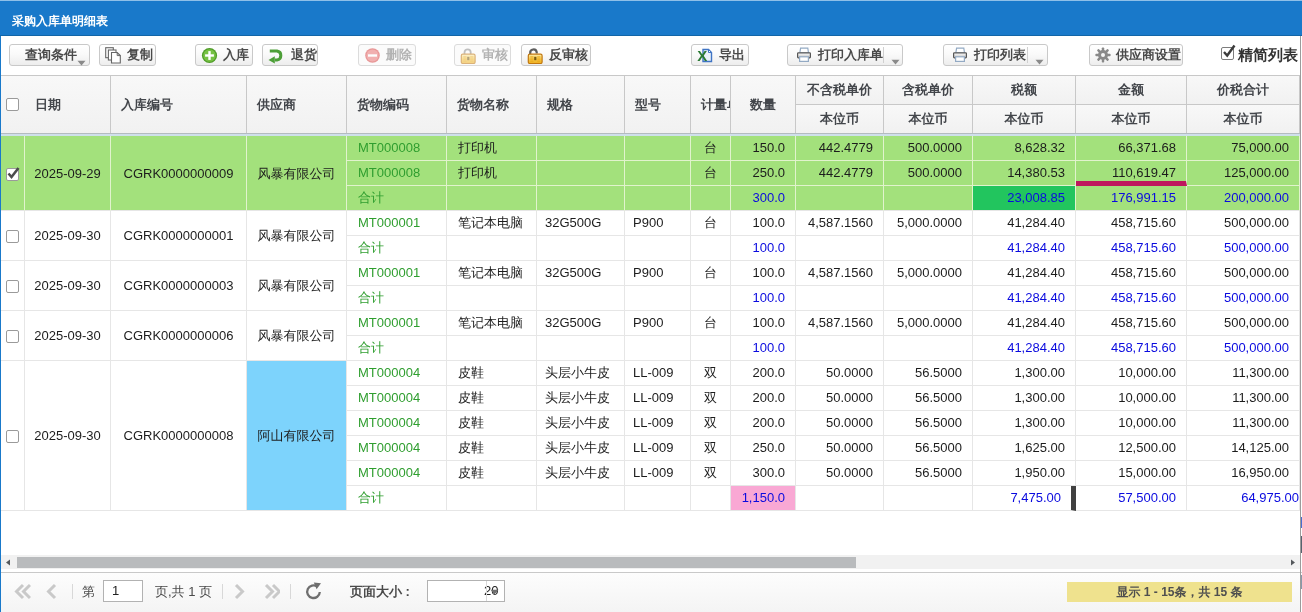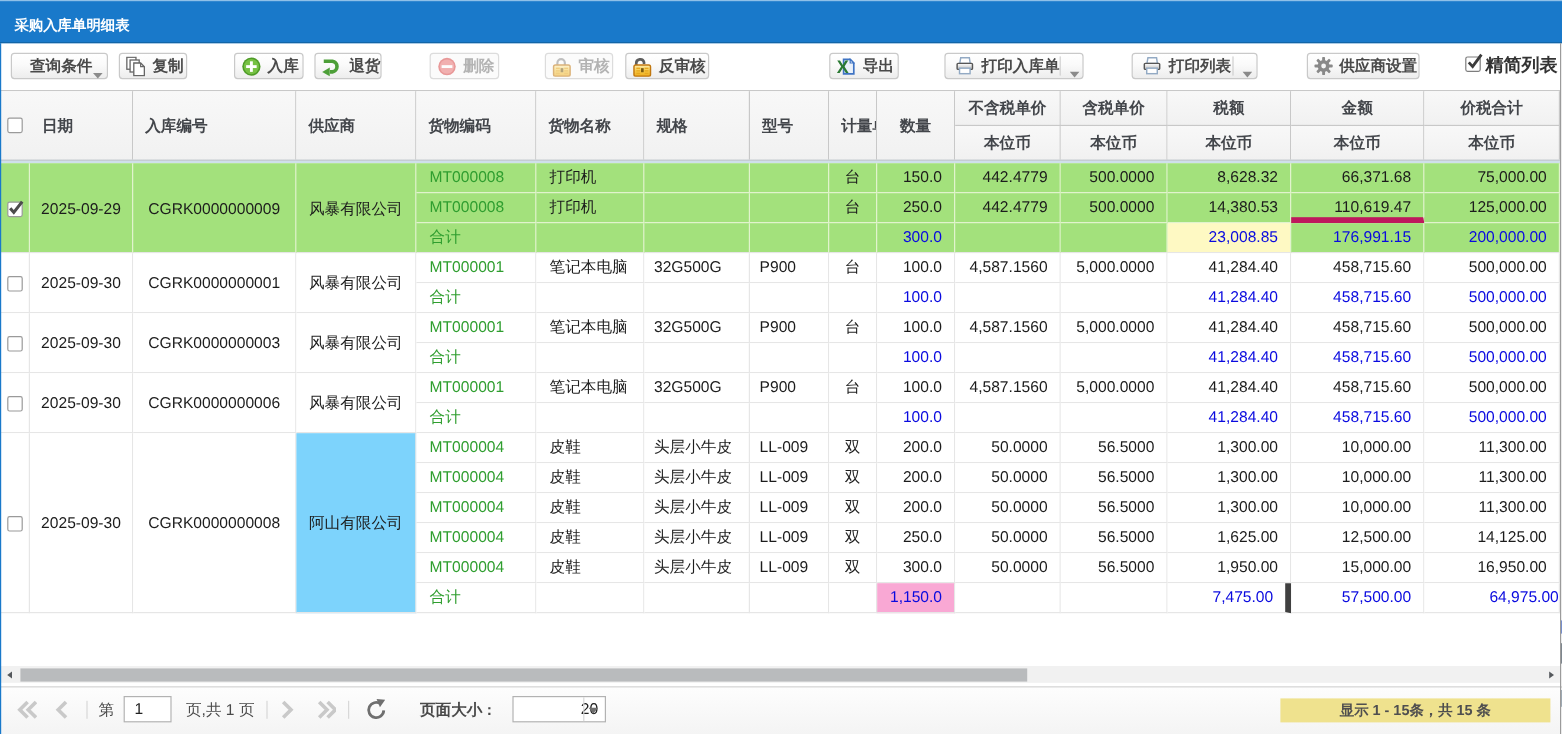--- a/index.html
+++ b/index.html
@@ -222,21 +222,21 @@
 <div class="c" style="left:1076px;top:161px;width:111px;height:25px;background:#a3e17c;border-right:1px solid #e1f3cd;border-bottom:5px solid #be185d;text-align:right;line-height:24px;color:#1c1c1c;padding-right:10px;">110,619.47</div>
 <div class="c" style="left:1187px;top:161px;width:113px;height:25px;background:#a3e17c;border-right:1px solid #e1f3cd;border-bottom:1px solid #e1f3cd;text-align:right;line-height:24px;color:#1c1c1c;padding-right:10px;">125,000.00</div>
 <div class="c" style="left:347px;top:186px;width:100px;height:25px;background:#a3e17c;border-right:1px solid #e1f3cd;border-bottom:1px solid #e6e6e6;text-align:left;line-height:24px;color:#2f9e2f;padding-left:11px;">合计</div>
 <div class="c" style="left:447px;top:186px;width:90px;height:25px;background:#a3e17c;border-right:1px solid #e1f3cd;border-bottom:1px solid #e6e6e6;text-align:left;line-height:24px;color:#0a0adf;padding-left:11px;"></div>
 <div class="c" style="left:537px;top:186px;width:88px;height:25px;background:#a3e17c;border-right:1px solid #e1f3cd;border-bottom:1px solid #e6e6e6;text-align:left;line-height:24px;color:#0a0adf;padding-left:8px;"></div>
 <div class="c" style="left:625px;top:186px;width:66px;height:25px;background:#a3e17c;border-right:1px solid #e1f3cd;border-bottom:1px solid #e6e6e6;text-align:left;line-height:24px;color:#0a0adf;padding-left:8px;"></div>
 <div class="c" style="left:691px;top:186px;width:40px;height:25px;background:#a3e17c;border-right:1px solid #e1f3cd;border-bottom:1px solid #e6e6e6;text-align:center;line-height:24px;color:#0a0adf;"></div>
 <div class="c" style="left:731px;top:186px;width:65px;height:25px;background:#a3e17c;border-right:1px solid #e1f3cd;border-bottom:1px solid #e6e6e6;text-align:right;line-height:24px;color:#0a0adf;padding-right:10px;">300.0</div>
 <div class="c" style="left:796px;top:186px;width:88px;height:25px;background:#a3e17c;border-right:1px solid #e1f3cd;border-bottom:1px solid #e6e6e6;text-align:right;line-height:24px;color:#0a0adf;padding-right:10px;"></div>
 <div class="c" style="left:884px;top:186px;width:89px;height:25px;background:#a3e17c;border-right:1px solid #e1f3cd;border-bottom:1px solid #e6e6e6;text-align:right;line-height:24px;color:#0a0adf;padding-right:10px;"></div>
-<div class="c" style="left:973px;top:186px;width:103px;height:25px;background:#fef9c3;border-right:1px solid #e1f3cd;border-bottom:1px solid #e6e6e6;text-align:right;line-height:24px;color:#0a0adf;padding-right:10px;">23,008.85</div>
+<div class="c" style="left:973px;top:186px;width:103px;height:25px;background:#22c55e;border-right:1px solid #e1f3cd;border-bottom:1px solid #e6e6e6;text-align:right;line-height:24px;color:#0a0adf;padding-right:10px;">23,008.85</div>
 <div class="c" style="left:1076px;top:186px;width:111px;height:25px;background:#a3e17c;border-right:1px solid #e1f3cd;border-bottom:1px solid #e6e6e6;text-align:right;line-height:24px;color:#0a0adf;padding-right:10px;">176,991.15</div>
 <div class="c" style="left:1187px;top:186px;width:113px;height:25px;background:#a3e17c;border-right:1px solid #e1f3cd;border-bottom:1px solid #e6e6e6;text-align:right;line-height:24px;color:#0a0adf;padding-right:10px;">200,000.00</div>
 <div class="c" style="left:0px;top:211px;width:25px;height:50px;background:#ffffff;border-right:1px solid #e6e6e6;border-bottom:1px solid #e6e6e6;"></div>
 <div class="ckb" style="left:6.0px;top:230.0px;"></div>
 <div class="c" style="left:25px;top:211px;width:86px;height:50px;background:#ffffff;border-right:1px solid #e6e6e6;border-bottom:1px solid #e6e6e6;text-align:center;line-height:50px;color:#1c1c1c;">2025-09-30</div>
 <div class="c" style="left:111px;top:211px;width:136px;height:50px;background:#ffffff;border-right:1px solid #e6e6e6;border-bottom:1px solid #e6e6e6;text-align:center;line-height:50px;color:#1c1c1c;">CGRK0000000001</div>
 <div class="c" style="left:247px;top:211px;width:100px;height:50px;background:#ffffff;border-right:1px solid #e6e6e6;border-bottom:1px solid #e6e6e6;text-align:center;line-height:50px;color:#1c1c1c;">风暴有限公司</div>
 <div class="c" style="left:347px;top:211px;width:100px;height:25px;background:#ffffff;border-right:1px solid #e6e6e6;border-bottom:1px solid #e6e6e6;text-align:left;line-height:24px;color:#2f9e2f;padding-left:11px;">MT000001</div>
 <div class="c" style="left:447px;top:211px;width:90px;height:25px;background:#ffffff;border-right:1px solid #e6e6e6;border-bottom:1px solid #e6e6e6;text-align:left;line-height:24px;color:#1c1c1c;padding-left:11px;">笔记本电脑</div>
 <div class="c" style="left:537px;top:211px;width:88px;height:25px;background:#ffffff;border-right:1px solid #e6e6e6;border-bottom:1px solid #e6e6e6;text-align:left;line-height:24px;color:#1c1c1c;padding-left:8px;">32G500G</div>

